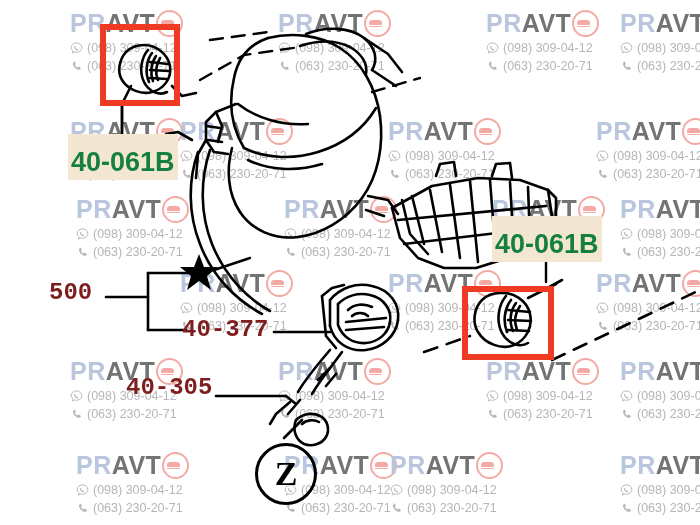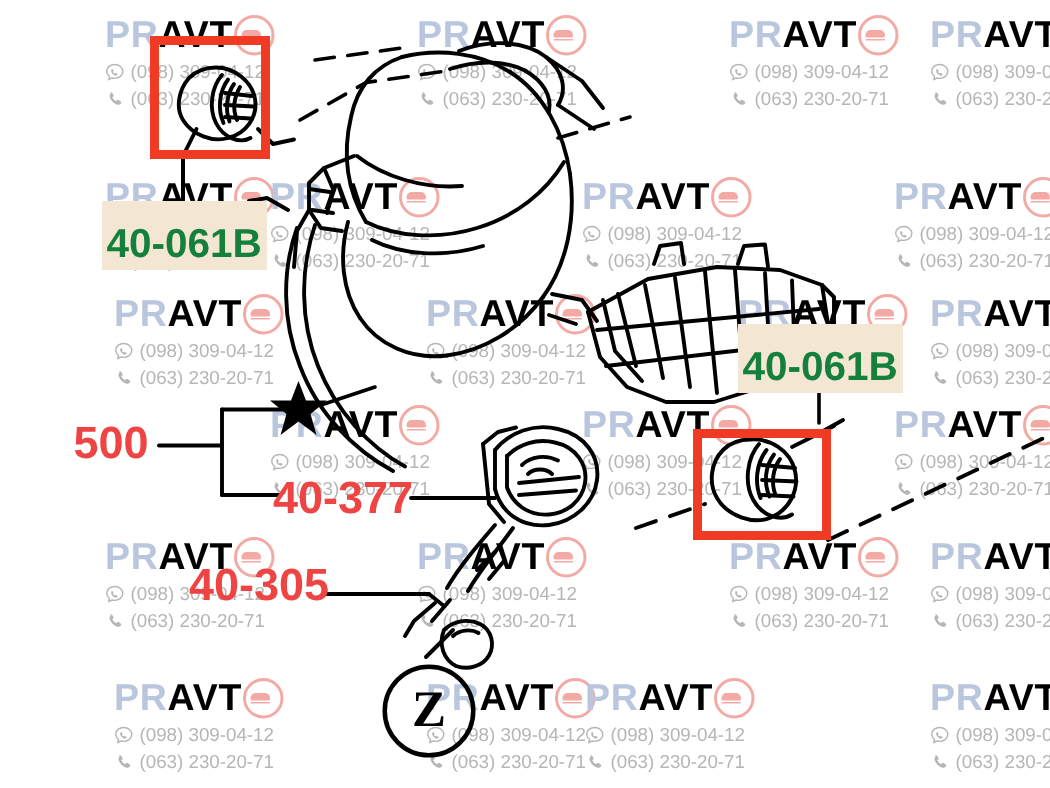--- a/index.html
+++ b/index.html
@@ -30,21 +30,21 @@
   .wm-logo{
     font-size:25px;
     font-weight:bold;
     letter-spacing:0.5px;
     white-space:nowrap;
     height:27px;
     display:flex;
     align-items:center;
   }
   .wm-pr{color:#b9c6de;}
-  .wm-avt{color:#000000;}
+  .wm-avt{color:#737373;}
   .wm-car{
     display:inline-block;
     width:23px;height:23px;
     border:2.4px solid #f4aaa4;
     border-radius:50%;
     position:relative;
     margin-left:1px;
     vertical-align:middle;
   }
   .wm-car::before{
@@ -103,27 +103,27 @@
     color:#15803d;
     background:#f3e6d2;
     letter-spacing:0px;
     white-space:nowrap;
     padding:13px 3px 2px 3px;
     z-index:20;
     font-family:"Liberation Sans", sans-serif;
   }
   .plain-label{
     position:absolute;
-    font-size:30px;
+    font-size:24px;
     font-weight:bold;
-    color:#ef4444;
+    color:#7f1d1d;
     white-space:nowrap;
     z-index:20;
     background:transparent;
-    font-family:Liberation Sans, sans-serif;
+    font-family:Liberation Mono, monospace;
   }
   .zmark{
     position:absolute;
     z-index:20;
     width:56px;height:56px;
     border:3px solid #000;
     border-radius:50%;
     background:transparent;
     display:flex;align-items:center;justify-content:center;
     font-size:34px;font-weight:bold;color:#000;

